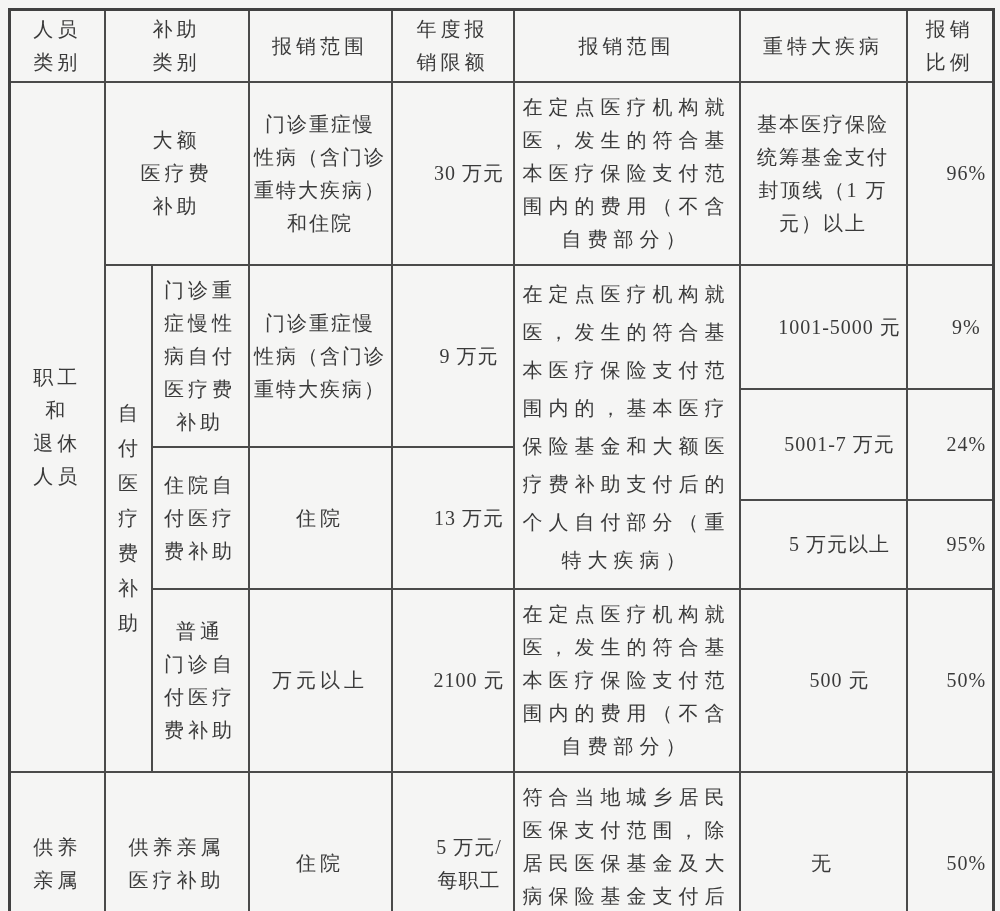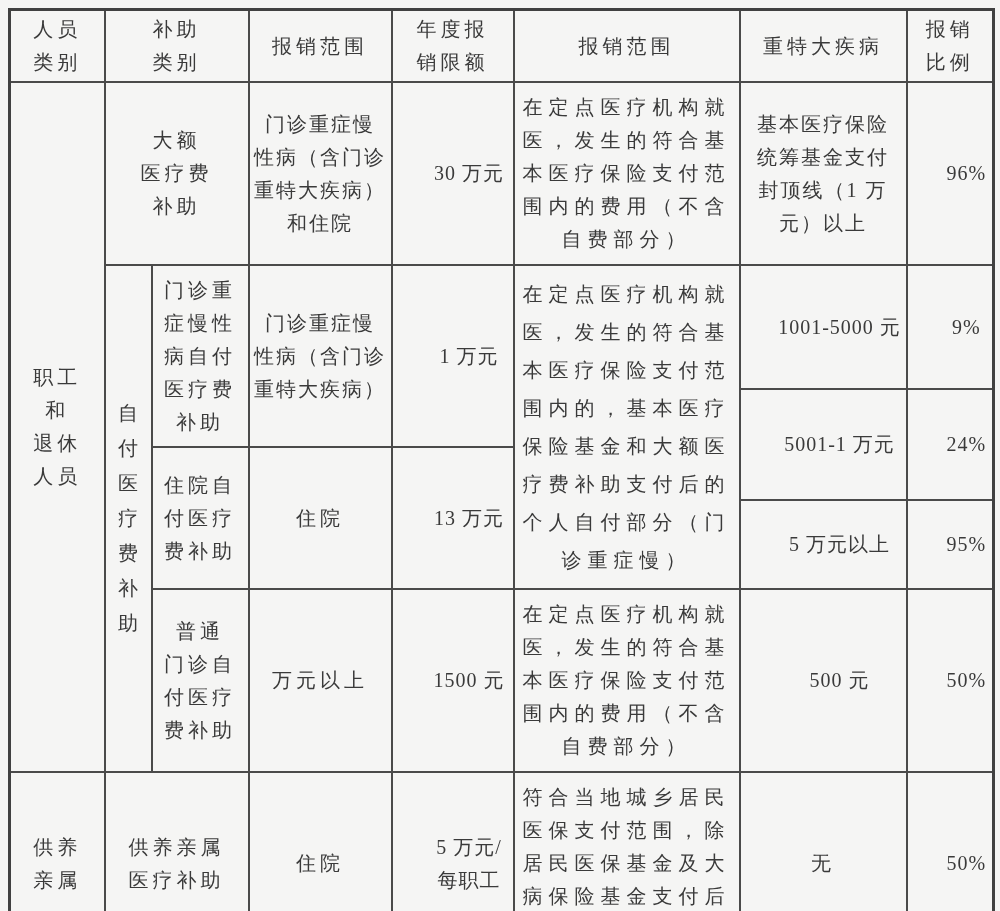--- a/index.html
+++ b/index.html
@@ -108,28 +108,28 @@
 补
 助</td>
       <td rowspan="2">门诊重
 症慢性
 病自付
 医疗费
 补助</td>
       <td rowspan="2" class="mid">门诊重症慢
 性病（含门诊
 重特大疾病）</td>
-      <td rowspan="2" class="num">1 万元</td>
-      <td rowspan="4" class="scope tall">在定点医疗机构就医，发生的符合基本医疗保险支付范围内的，基本医疗保险基金和大额医疗费补助支付后的个人自付部分（门诊重症慢）</td>
+      <td rowspan="2" class="num">9 万元</td>
+      <td rowspan="4" class="scope tall">在定点医疗机构就医，发生的符合基本医疗保险支付范围内的，基本医疗保险基金和大额医疗费补助支付后的个人自付部分（重特大疾病）</td>
       <td class="num">1001-5000 元</td>
       <td class="num">9%</td>
     </tr>
 
     <tr style="height:58px">
-      <td rowspan="2" class="num">5001-1 万元</td>
+      <td rowspan="2" class="num">5001-7 万元</td>
       <td rowspan="2" class="num">24%</td>
     </tr>
 
     <tr style="height:53px">
       <td rowspan="2">住院自
 付医疗
 费补助</td>
       <td rowspan="2">住院</td>
       <td rowspan="2" class="num">13 万元</td>
     </tr>
@@ -138,21 +138,21 @@
       <td class="num">5 万元以上</td>
       <td class="num">95%</td>
     </tr>
 
     <tr style="height:166px">
       <td>普通
 门诊自
 付医疗
 费补助</td>
       <td>万元以上</td>
-      <td class="num">1500 元</td>
+      <td class="num">2100 元</td>
       <td class="scope">在定点医疗机构就医，发生的符合基本医疗保险支付范围内的费用（不含自费部分）</td>
       <td class="num">500 元</td>
       <td class="num">50%</td>
     </tr>
 
     <tr style="height:170px">
       <td>供养
 亲属</td>
       <td colspan="2">供养亲属
 医疗补助</td>

